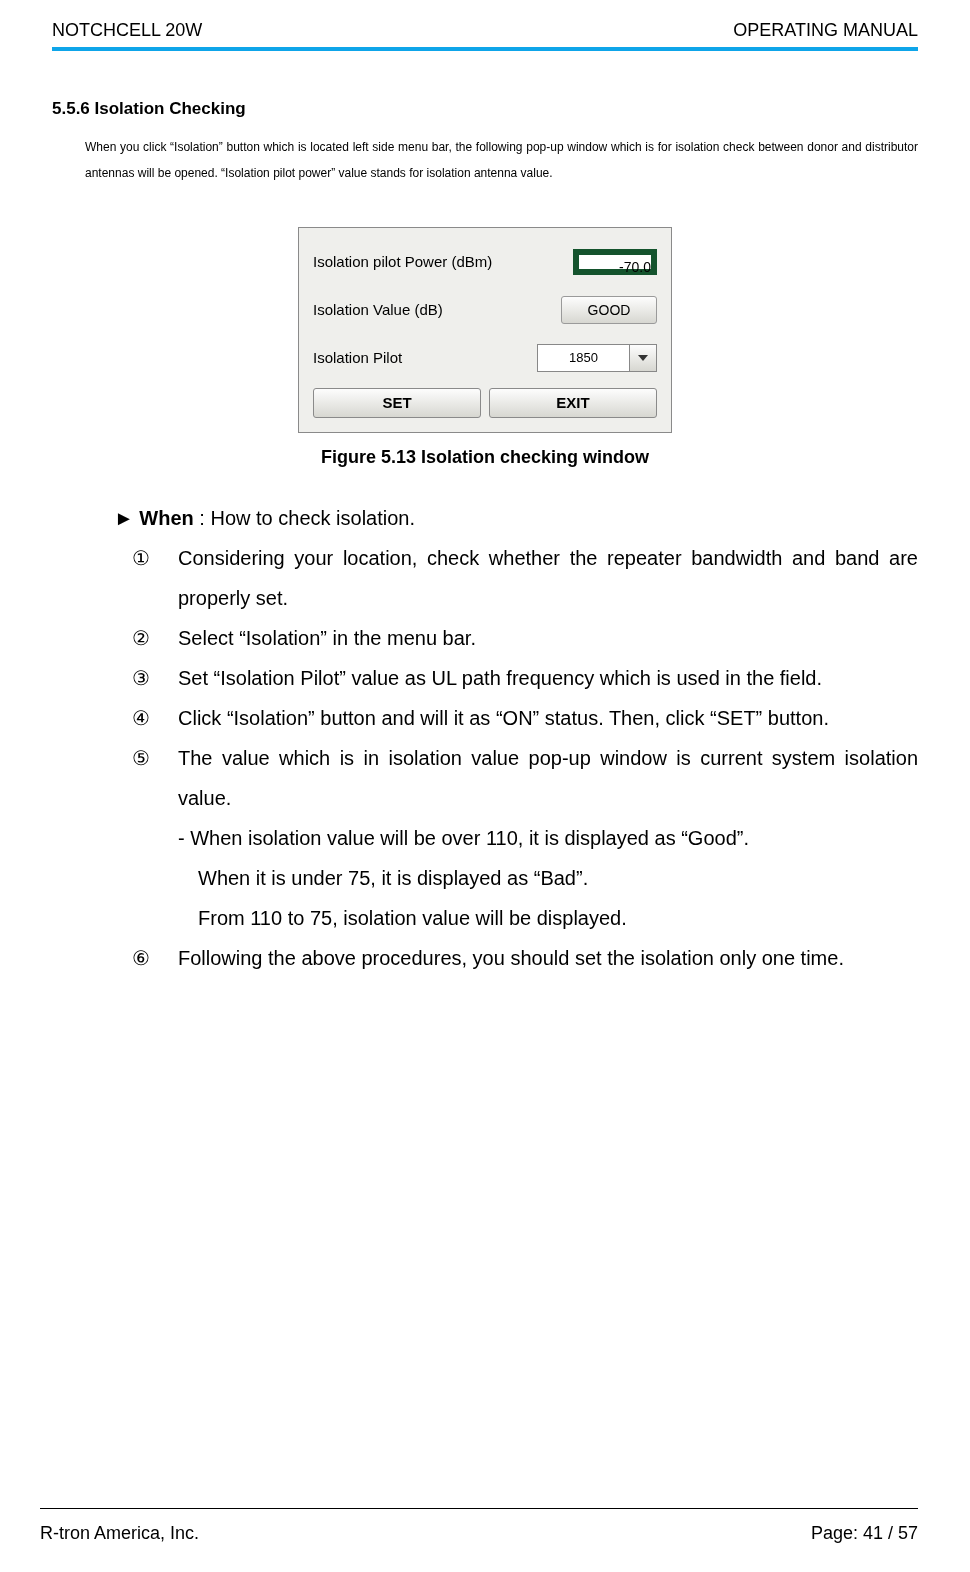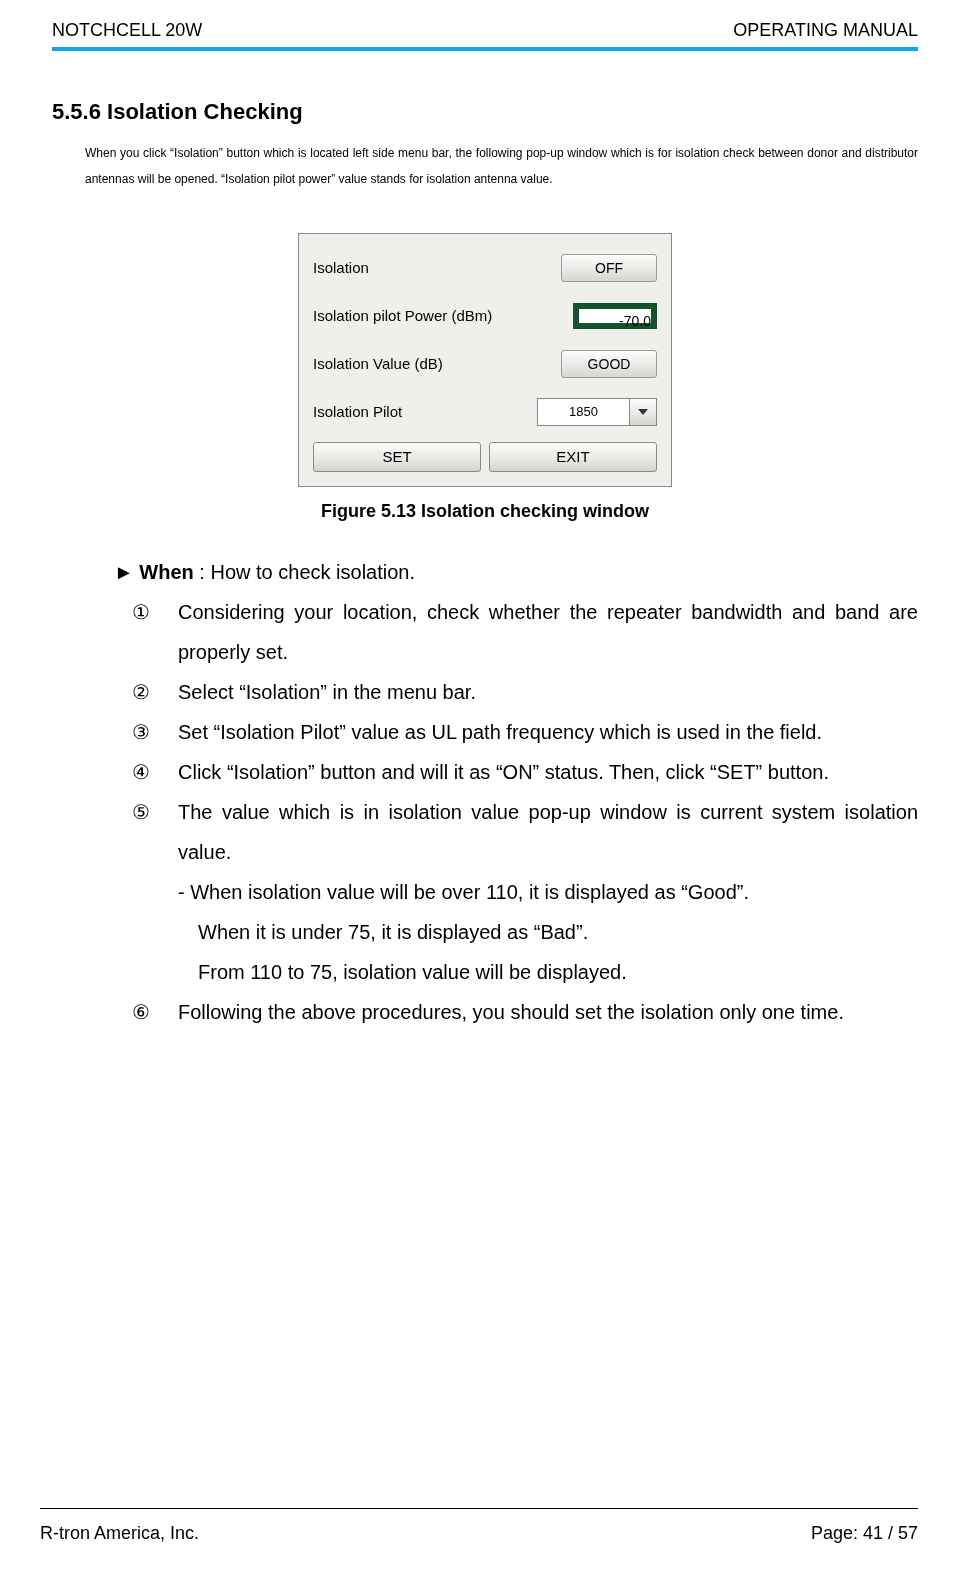--- a/index.html
+++ b/index.html
@@ -19,21 +19,21 @@
     flex-direction: column;
   }
   .header-row {
     display: flex;
     justify-content: space-between;
     font-size: 18px;
     padding-bottom: 6px;
     border-bottom: 4px solid #0ea5e9;
   }
   .section-title {
-    font-size: 22px;
+    font-size: 17px;
     font-weight: bold;
     margin-top: 48px;
   }
   .body-text {
     font-size: 12px;
     line-height: 2.15;
     margin-top: 16px;
     margin-left: 33px;
     text-align: justify;
   }
@@ -106,20 +106,21 @@
   .tri-down {
     width: 0; height: 0;
     border-left: 5px solid transparent;
     border-right: 5px solid transparent;
     border-top: 6px solid #333;
   }
   .dialog-bottom {
     display: flex;
     justify-content: space-between;
     margin-top: 10px;
+    font-weight: bold;
   }
   .dlg-btn {
     width: 168px;
     height: 30px;
     background: linear-gradient(#fdfdfd, #d7d7d1);
     border: 1px solid #8a8a8a;
     border-radius: 3px;
     font-size: 15px;
     text-align: center;
     line-height: 28px;
@@ -186,24 +187,20 @@
     <span>OPERATING MANUAL</span>
   </div>
 
   <div class="section-title">5.5.6 Isolation Checking</div>
 
   <div class="body-text">When you click “Isolation” button which is located left side menu bar, the following pop-up window which is for isolation check between donor and distributor antennas will be opened.   “Isolation pilot power” value stands for isolation antenna value.</div>
 
   <div class="figure-wrap">
     <div class="dialog">
 
-      <div class="dialog-row">
-        <span class="dialog-label">Isolation</span>
-        <span class="val-btn">OFF</span>
-      </div>
 
       <div class="dialog-row">
         <span class="dialog-label">Isolation pilot Power (dBm)</span>
         <span class="val-txt">-70.0</span>
       </div>
 
       <div class="dialog-row">
         <span class="dialog-label">Isolation Value (dB)</span>
         <span class="val-btn">GOOD</span>
       </div>

